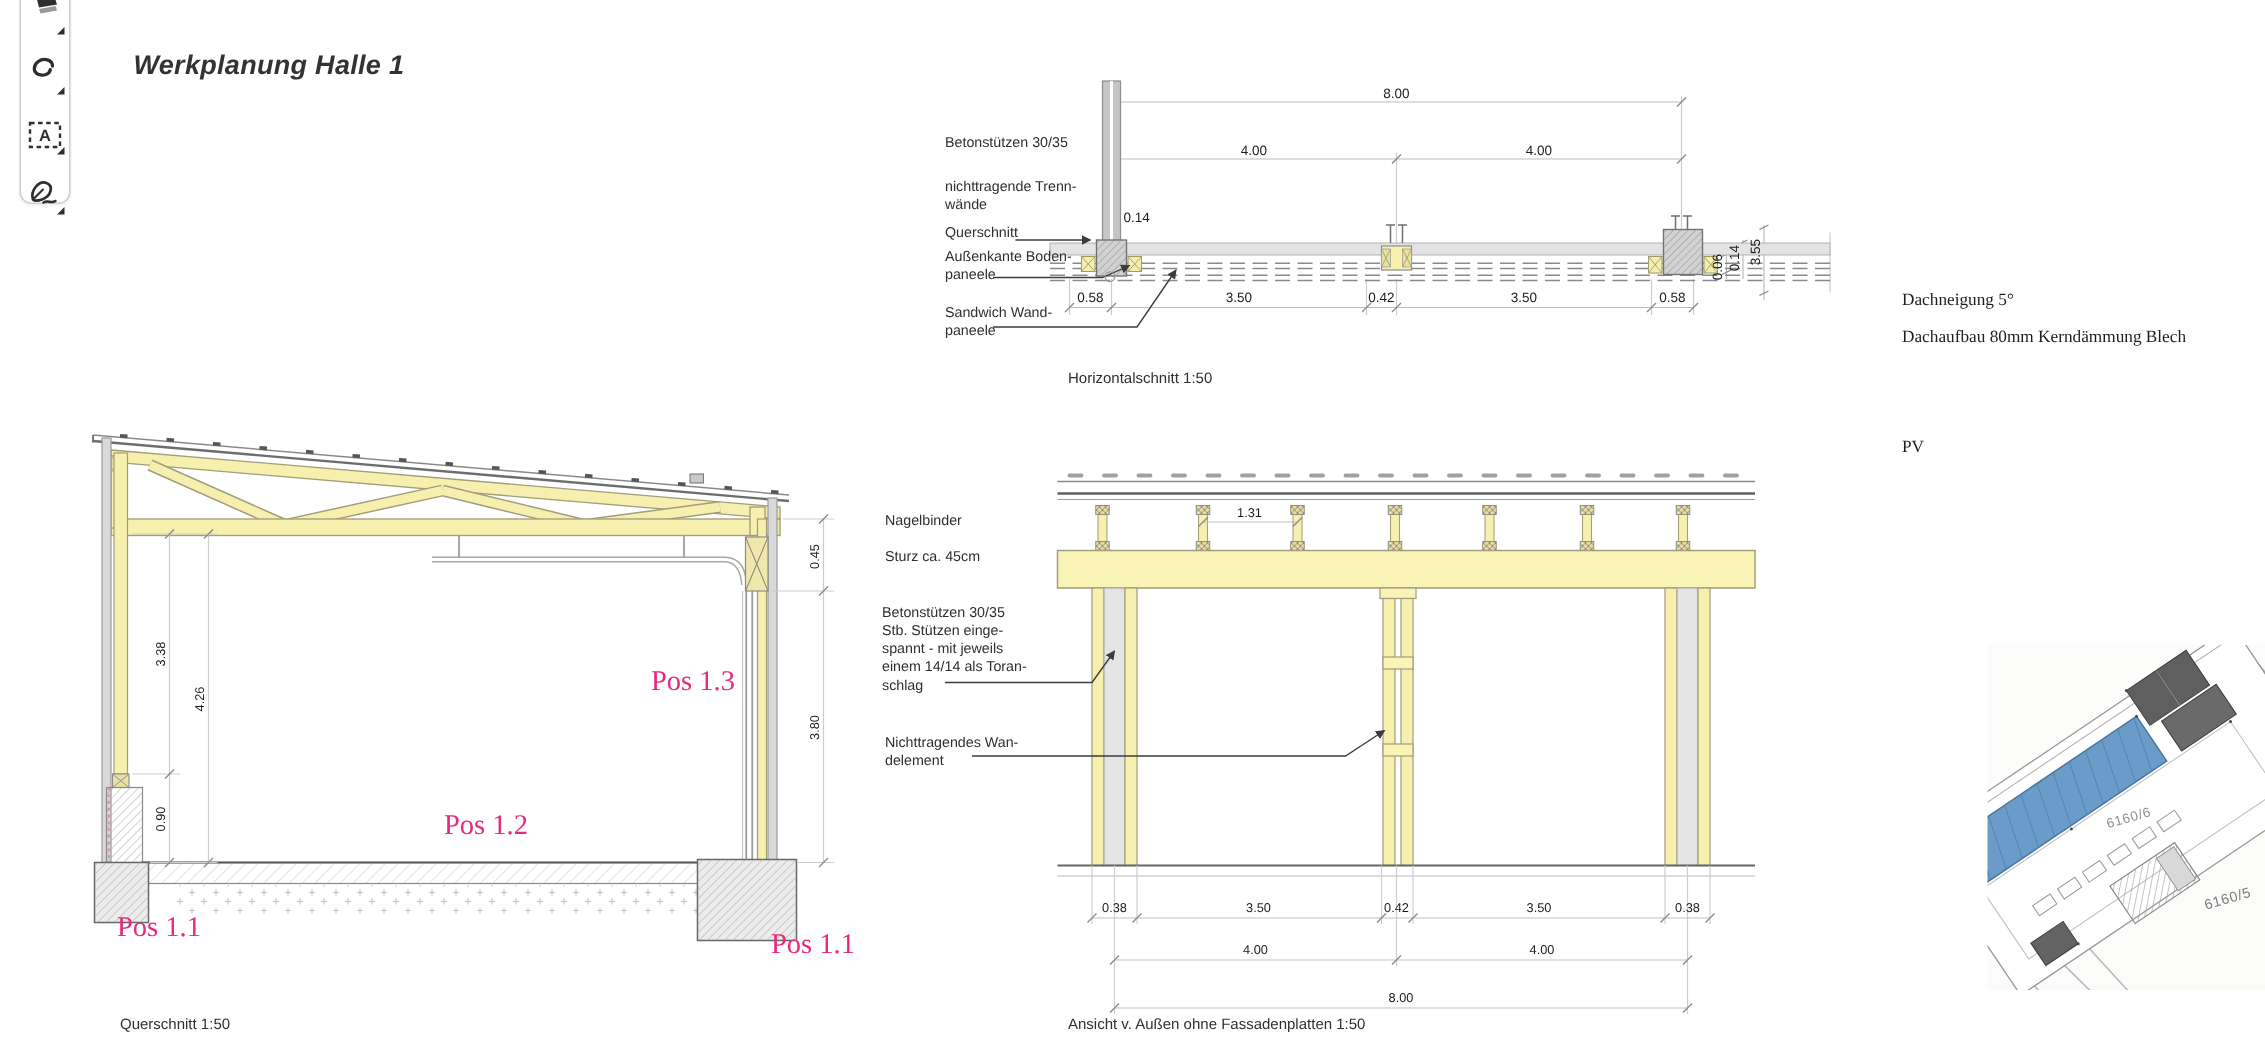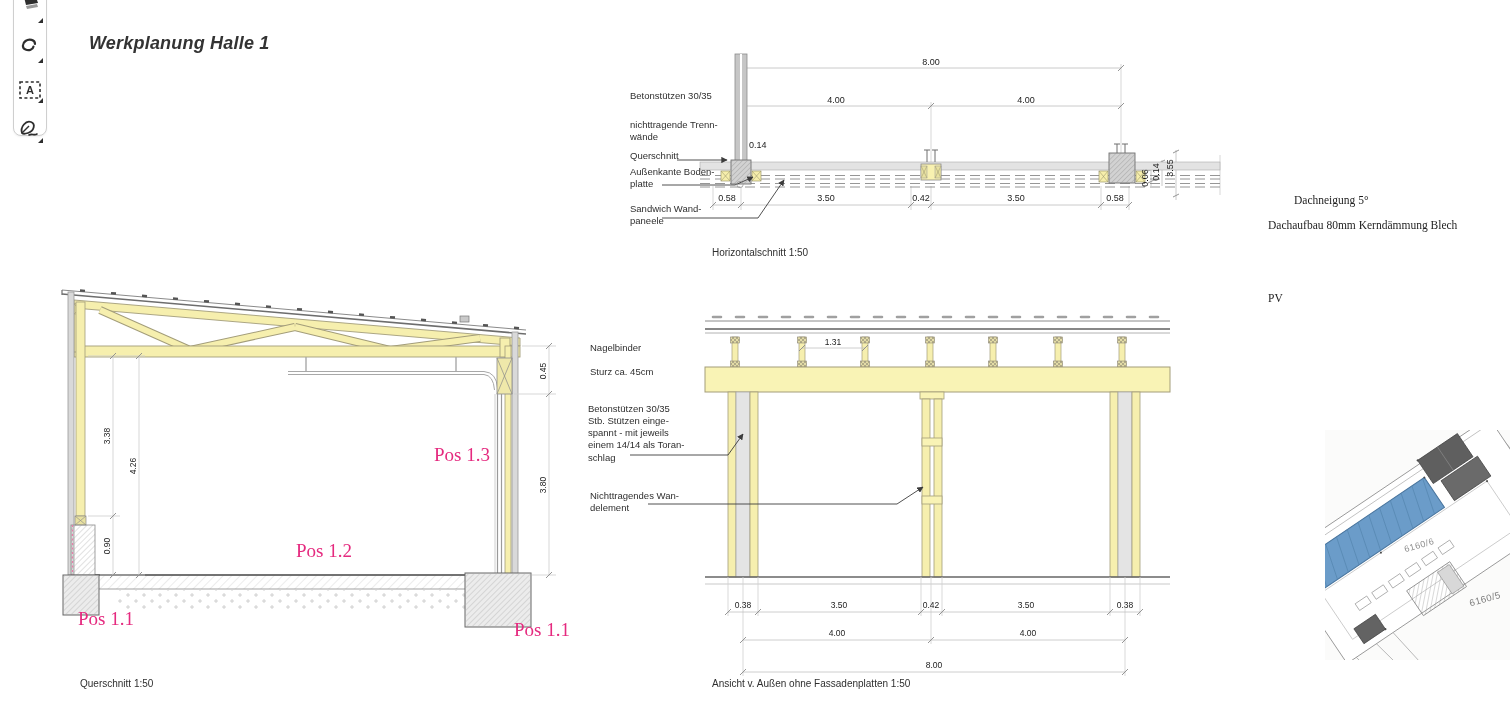--- a/index.html
+++ b/index.html
@@ -150,26 +150,26 @@
     <text x="548" y="128" transform="rotate(-90 548 128)" text-anchor="middle">0.06</text>
     <text x="559" y="122" transform="rotate(-90 559 122)" text-anchor="middle">0.14</text>
     <text x="573" y="118" transform="rotate(-90 573 118)" text-anchor="middle">3.55</text>
   </svg>
 
   <div class="lbl abs" style="left:630px;top:90px;">Betonstützen 30/35</div>
   <div class="lbl abs" style="left:630px;top:119px;">nichttragende Trenn-
 wände</div>
   <div class="lbl abs" style="left:630px;top:150px;">Querschnitt</div>
   <div class="lbl abs" style="left:630px;top:166px;">Außenkante Boden-
-platte</div>
+paneele</div>
   <div class="lbl abs" style="left:630px;top:203px;">Sandwich Wand-
 paneele</div>
   <div class="cap abs" style="left:712px;top:247px;">Horizontalschnitt 1:50</div>
 
-  <div class="note abs" style="left:1294px;top:194px;">Dachneigung 5°</div>
+  <div class="note abs" style="left:1268px;top:194px;">Dachneigung 5°</div>
   <div class="note abs" style="left:1268px;top:219px;">Dachaufbau 80mm Kerndämmung Blech</div>
   <div class="note abs" style="left:1268px;top:244px;margin-top:48px;">PV</div>
 
   <svg class="abs" style="left:60px;top:280px;" width="530" height="420" viewBox="0 0 530 420">
     <defs>
       <pattern id="bH45" width="6" height="6" patternUnits="userSpaceOnUse" patternTransform="rotate(45)">
         <line x1="0" y1="0" x2="0" y2="6" stroke="#cfcfcf" stroke-width="0.8"></line>
       </pattern>
       <pattern id="bHf" width="4" height="4" patternUnits="userSpaceOnUse" patternTransform="rotate(45)">
         <line x1="0" y1="0" x2="0" y2="4" stroke="#a8a8a8" stroke-width="0.7"></line>

